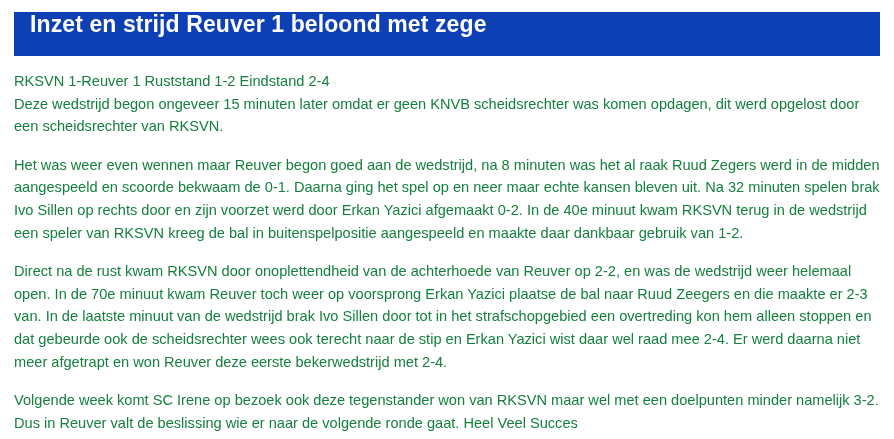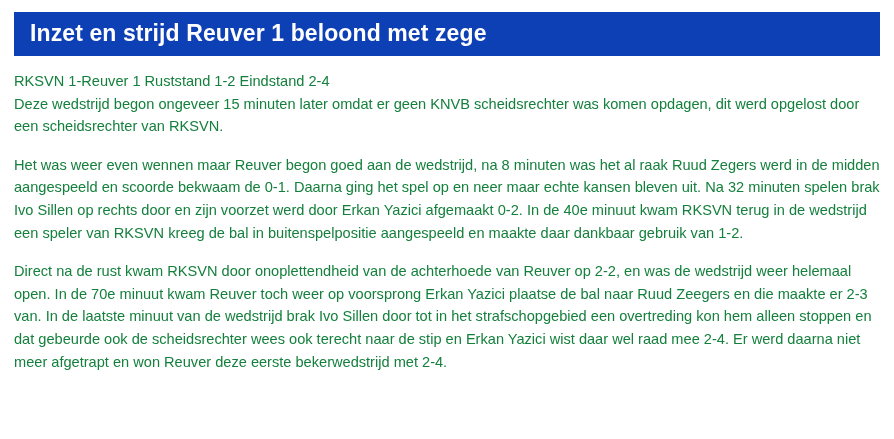--- a/index.html
+++ b/index.html
@@ -21,21 +21,21 @@
     box-sizing: border-box;
     padding: 0;
     background: #ffffff;
   }
   .title-bar {
     margin: 12px 14px 0 14px;
     background: #0d3fb5;
     color: #ffffff;
     height: 44px;
     display: flex;
-    align-items: center;
+    align-items: flex-start;
     padding: 0 16px;
     box-sizing: border-box;
   }
   .title-bar h1 {
     margin: 0;
     font-size: 23px;
     font-weight: bold;
     letter-spacing: 0.1px;
     line-height: 1.1;
     font-family: "Liberation Sans", sans-serif;
@@ -60,15 +60,16 @@
 <div class="page">
 
   <div class="title-bar">
     <h1>Inzet en strijd Reuver 1 beloond met zege</h1>
   </div>
 
   <div class="article">
     <p>RKSVN 1-Reuver 1 Ruststand 1-2 Eindstand 2-4<br>Deze wedstrijd begon ongeveer 15 minuten later omdat er geen KNVB scheidsrechter was komen opdagen, dit werd opgelost door een scheidsrechter van RKSVN.</p>
     <p>Het was weer even wennen maar Reuver begon goed aan de wedstrijd, na 8 minuten was het al raak Ruud Zegers werd in de midden aangespeeld en scoorde bekwaam de 0-1. Daarna ging het spel op en neer maar echte kansen bleven uit. Na 32 minuten spelen brak Ivo Sillen op rechts door en zijn voorzet werd door Erkan Yazici afgemaakt 0-2. In de 40e minuut kwam RKSVN terug in de wedstrijd een speler van RKSVN kreeg de bal in buitenspelpositie aangespeeld en maakte daar dankbaar gebruik van 1-2.</p>
     <p>Direct na de rust kwam RKSVN door onoplettendheid van de achterhoede van Reuver op 2-2, en was de wedstrijd weer helemaal open. In de 70e minuut kwam Reuver toch weer op voorsprong Erkan Yazici plaatse de bal naar Ruud Zeegers en die maakte er 2-3 van. In de laatste minuut van de wedstrijd brak Ivo Sillen door tot in het strafschopgebied een overtreding kon hem alleen stoppen en dat gebeurde ook de scheidsrechter wees ook terecht naar de stip en Erkan Yazici wist daar wel raad mee 2-4. Er werd daarna niet meer afgetrapt en won Reuver deze eerste bekerwedstrijd met 2-4.</p>
+    <p>Volgende week komt SC Irene op bezoek ook deze tegenstander won van RKSVN maar wel met een doelpunten minder namelijk 3-2. Dus in Reuver valt de beslissing wie er naar de volgende ronde gaat. Heel Veel Succes</p>
   </div>
 
 </div>
 
 </body></html>

